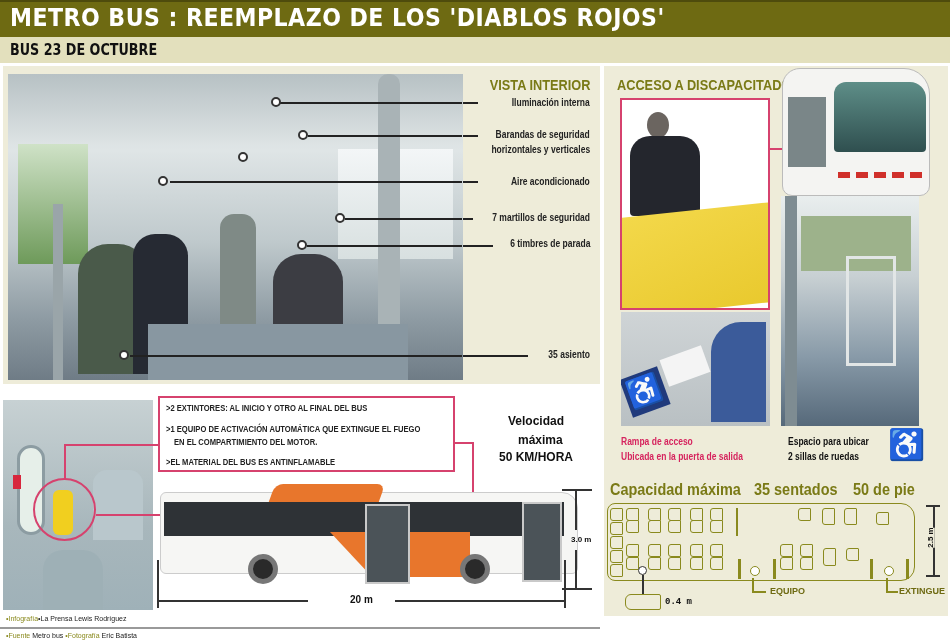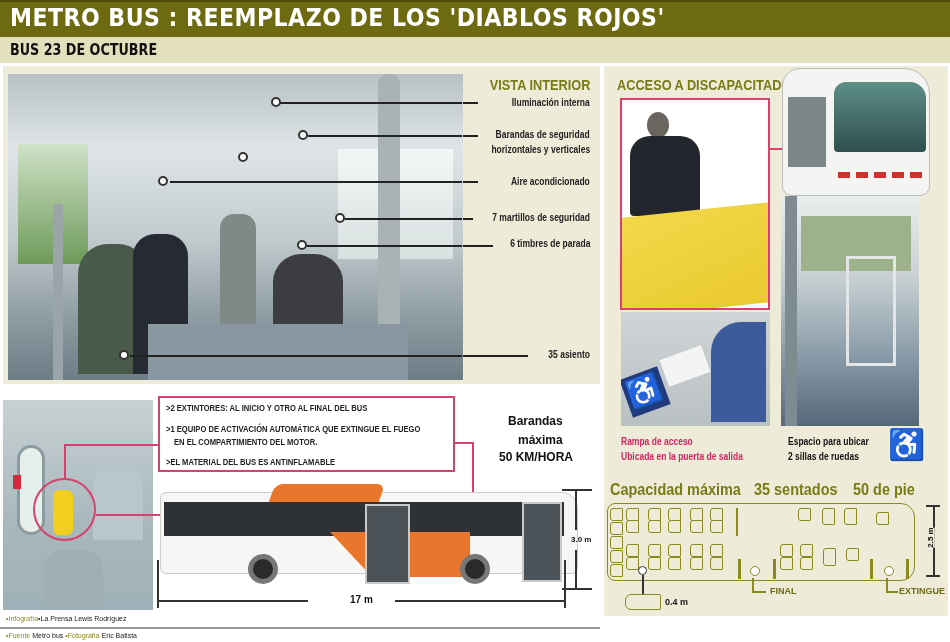--- a/index.html
+++ b/index.html
@@ -158,24 +158,24 @@
   <div class="abs seat" style="left:238px;top:44px;"></div>
   <div class="abs wall" style="left:262px;top:55px;height:20px;"></div>
   <div class="abs wall" style="left:298px;top:55px;height:20px;"></div>
 
   <div class="abs" style="left:142px;top:62px;width:10px;height:10px;border-radius:50%;border:1.5px solid #8a8a1e;background:#fff;"></div>
   <div class="abs" style="left:276px;top:62px;width:10px;height:10px;border-radius:50%;border:1.5px solid #8a8a1e;background:#fff;"></div>
   <div class="abs" style="left:30px;top:62px;width:9px;height:9px;border-radius:50%;border:1.5px solid #333;background:#fff;"></div>
 </div>
 <div class="abs" style="left:642px;top:575px;width:1.5px;height:20px;background:#333;"></div>
 <div class="abs" style="left:625px;top:594px;width:36px;height:16px;border:1.3px solid #8a8a1e;border-radius:6px 2px 2px 6px;"></div>
-<div class="abs blk" style="left:665px;top:597px;font-size:9px;">0.4 m</div>
+<div class="abs blk" style="left:665px;top:597px;font-size:9px;font-family:Liberation Mono, monospace;">0.4 m</div>
 <div class="abs" style="left:752px;top:578px;width:1.5px;height:14px;background:#8a8a1e;"></div>
 <div class="abs" style="left:752px;top:591px;width:14px;height:1.5px;background:#8a8a1e;"></div>
-<div class="abs olive" style="left:770px;top:586px;font-size:9px;color:#6e6a12;">FINAL</div>
+<div class="abs olive" style="left:770px;top:586px;font-size:9px;color:#6e6a12;">EQUIPO</div>
 <div class="abs" style="left:886px;top:578px;width:1.5px;height:14px;background:#8a8a1e;"></div>
 <div class="abs" style="left:886px;top:591px;width:12px;height:1.5px;background:#8a8a1e;"></div>
 <div class="abs olive" style="left:899px;top:586px;font-size:9px;color:#6e6a12;">EXTINGUE</div>
 
 <div class="abs dimline" style="left:933px;top:505px;width:1.5px;height:70px;"></div>
 <div class="abs dimline" style="left:926px;top:505px;width:14px;height:1.5px;"></div>
 <div class="abs dimline" style="left:926px;top:575px;width:14px;height:1.5px;"></div>
 <div class="abs blk" style="left:920px;top:533px;font-size:8px;transform:rotate(-90deg);background:#eeecd9;">2.5 m</div>
 
 <div class="abs photo" style="left:3px;top:400px;width:150px;height:210px;background:linear-gradient(180deg,#c7d1d3,#a8b7bc 60%,#9fb1b8);">
@@ -191,40 +191,40 @@
 <div class="abs" style="left:96px;top:514px;width:72px;height:2px;background:#d6426e;"></div>
 
 <div class="abs pinkbox" style="left:158px;top:396px;width:297px;height:76px;background:#fff;"></div>
 <div class="abs ext-text" style="left:166px;top:402px;">&gt;2 EXTINTORES:  AL INICIO Y OTRO AL FINAL DEL BUS</div>
 <div class="abs ext-text" style="left:166px;top:423px;">&gt;1  EQUIPO DE ACTIVACIÓN AUTOMÁTICA QUE EXTINGUE EL FUEGO</div>
 <div class="abs ext-text" style="left:174px;top:436px;">EN EL COMPARTIMIENTO DEL MOTOR.</div>
 <div class="abs ext-text" style="left:166px;top:456px;">&gt;EL MATERIAL DEL BUS ES ANTINFLAMABLE</div>
 <div class="abs" style="left:455px;top:442px;width:18px;height:2px;background:#d6426e;"></div>
 <div class="abs" style="left:472px;top:442px;width:2px;height:72px;background:#d6426e;"></div>
 
-<div class="abs blk" style="left:508px;top:414px;font-size:12px;">Barandas</div>
+<div class="abs blk" style="left:508px;top:414px;font-size:12px;">Velocidad</div>
 <div class="abs blk" style="left:518px;top:433px;font-size:12px;">máxima</div>
 <div class="abs blk" style="left:499px;top:450px;font-size:12px;">50 KM/HORA</div>
 
 <div class="abs photo" style="left:160px;top:482px;width:420px;height:105px;">
   <div class="abs" style="left:0;top:10px;width:418px;height:82px;background:#f6f6f4;border-radius:6px 16px 6px 6px;border:1px solid #ccc;"></div>
   <div class="abs" style="left:112px;top:2px;width:110px;height:18px;background:#e8762c;border-radius:8px 8px 0 0;transform:skewX(-20deg);"></div>
   <div class="abs" style="left:4px;top:20px;width:400px;height:34px;background:#2e3236;"></div>
   <div class="abs" style="left:170px;top:50px;width:140px;height:45px;background:#e8762c;clip-path:polygon(0 0,100% 0,100% 100%,30% 100%);"></div>
   <div class="abs" style="left:205px;top:22px;width:45px;height:80px;background:#4b5358;border:2px solid #c9c9c9;"></div>
   <div class="abs" style="left:362px;top:20px;width:40px;height:80px;background:#4b5358;border:2px solid #c9c9c9;"></div>
   <div class="abs" style="left:88px;top:72px;width:30px;height:30px;border-radius:50%;background:#2a2a2a;border:5px solid #777;"></div>
   <div class="abs" style="left:300px;top:72px;width:30px;height:30px;border-radius:50%;background:#2a2a2a;border:5px solid #777;"></div>
 </div>
 
 <div class="abs dimline" style="left:158px;top:600px;width:150px;height:1.5px;"></div>
 <div class="abs dimline" style="left:395px;top:600px;width:170px;height:1.5px;"></div>
 <div class="abs dimline" style="left:157px;top:560px;width:1.5px;height:48px;"></div>
 <div class="abs dimline" style="left:564px;top:560px;width:1.5px;height:48px;"></div>
-<div class="abs blk" style="left:350px;top:594px;font-size:10px;">17 m</div>
+<div class="abs blk" style="left:350px;top:594px;font-size:10px;">20 m</div>
 <div class="abs dimline" style="left:575px;top:490px;width:1.5px;height:40px;"></div>
 <div class="abs dimline" style="left:575px;top:550px;width:1.5px;height:38px;"></div>
 <div class="abs dimline" style="left:562px;top:489px;width:30px;height:1.5px;"></div>
 <div class="abs dimline" style="left:562px;top:588px;width:30px;height:1.5px;"></div>
 <div class="abs blk" style="left:571px;top:535px;font-size:8px;">3.0 m</div>
 
 <div class="abs" style="left:6px;top:615px;font-size:7px;white-space:nowrap;">
   <span style="color:#8a8a1e;">•Infografía</span><span style="color:#222;">•La Prensa Lewis Rodríguez</span>
 </div>
 <div class="abs" style="left:0;top:627px;width:600px;height:2px;background:#999;"></div>

